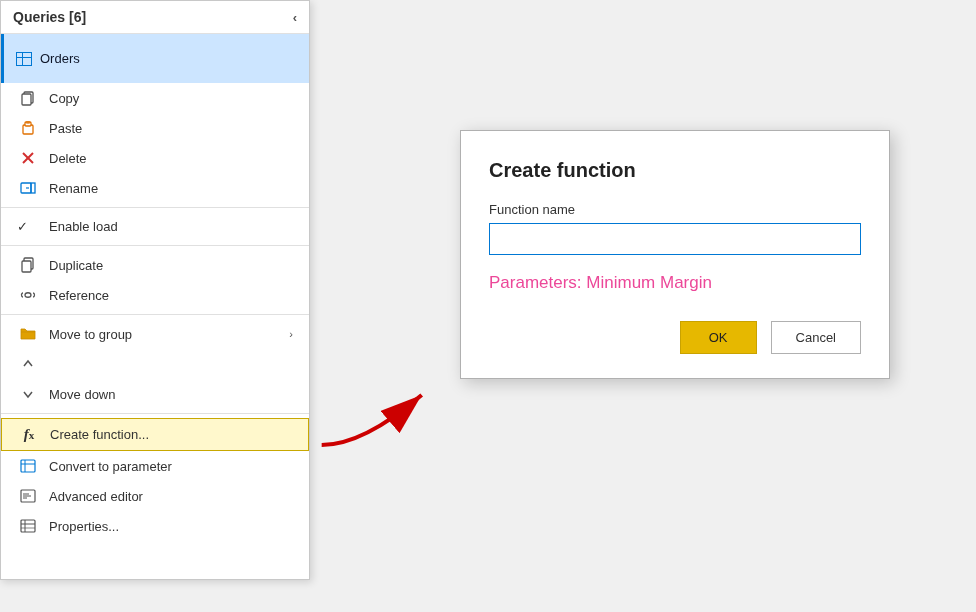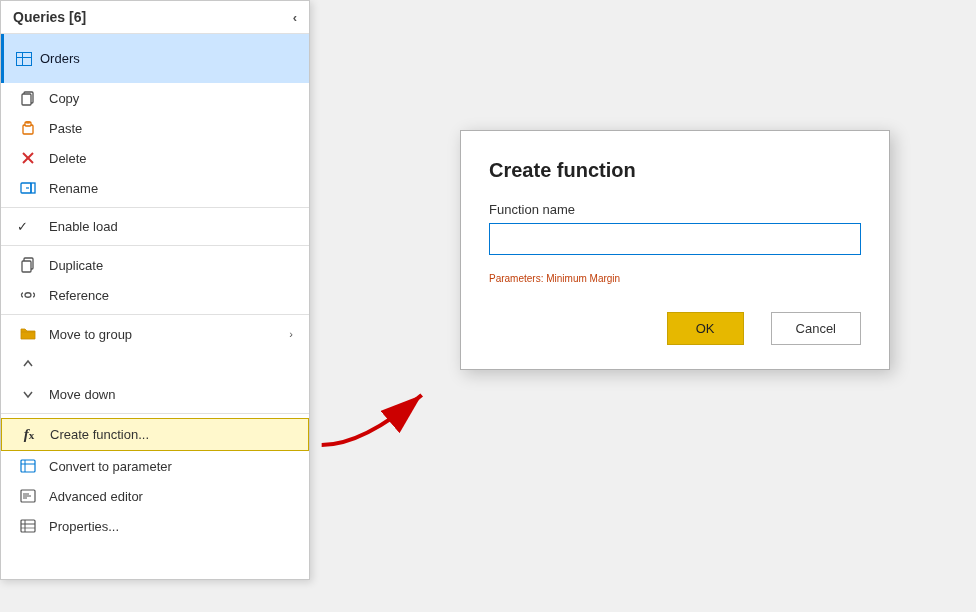--- a/index.html
+++ b/index.html
@@ -152,29 +152,29 @@
       width: 100%;
       height: 32px;
       border: 1.5px solid #0078d4;
       outline: none;
       padding: 4px 8px;
       font-size: 13px;
       margin-bottom: 18px;
     }
 
     .dialog-params {
-      font-size: 10px;
-      color: #c2410c;
+      font-size: 17px;
+      color: #ec4899;
       margin-bottom: 28px;
     }
 
     .dialog-buttons {
       display: flex;
       justify-content: flex-end;
-      gap: 27px;
+      gap: 14px;
     }
 
     .btn-ok {
       background: #e6b800;
       color: #222;
       border: 1px solid #c9a200;
       padding: 8px 28px;
       font-size: 13px;
       cursor: pointer;
       font-weight: 500;

